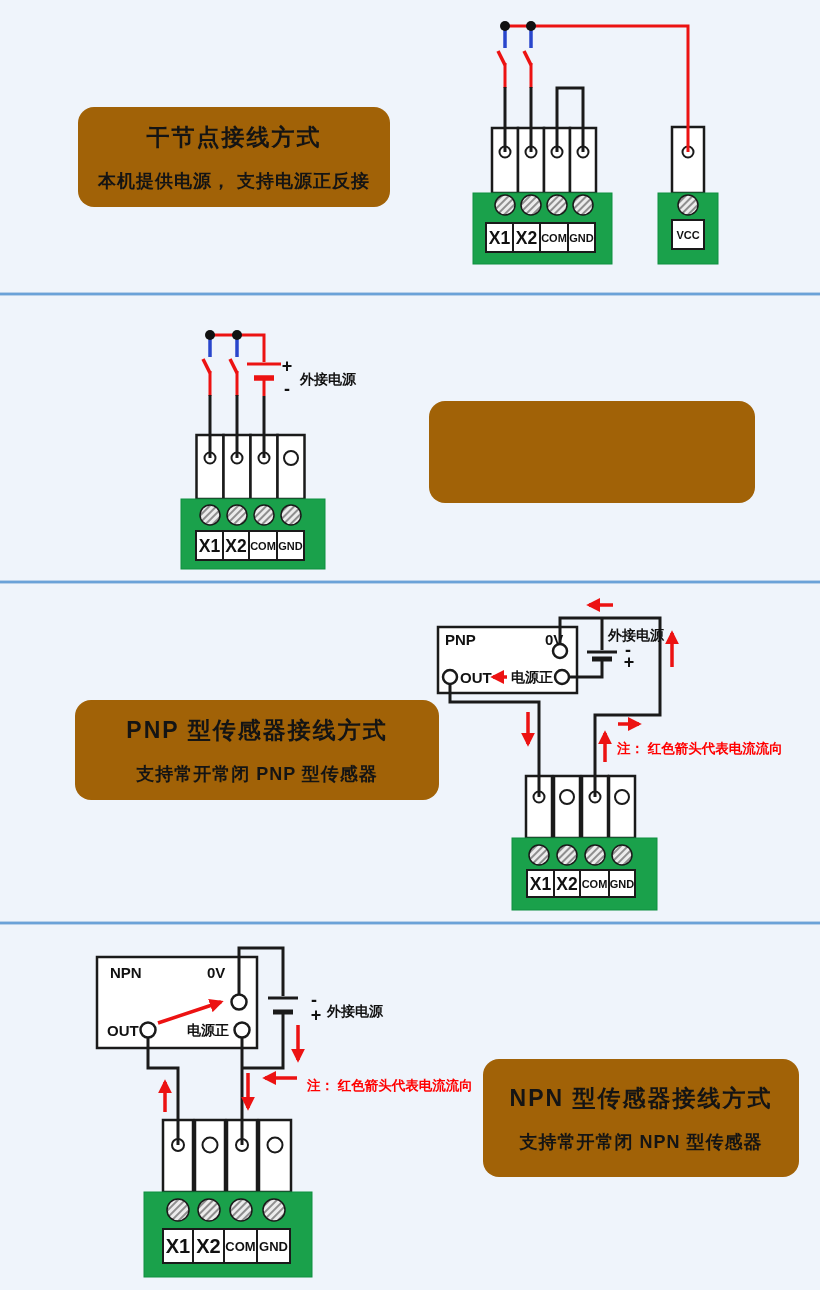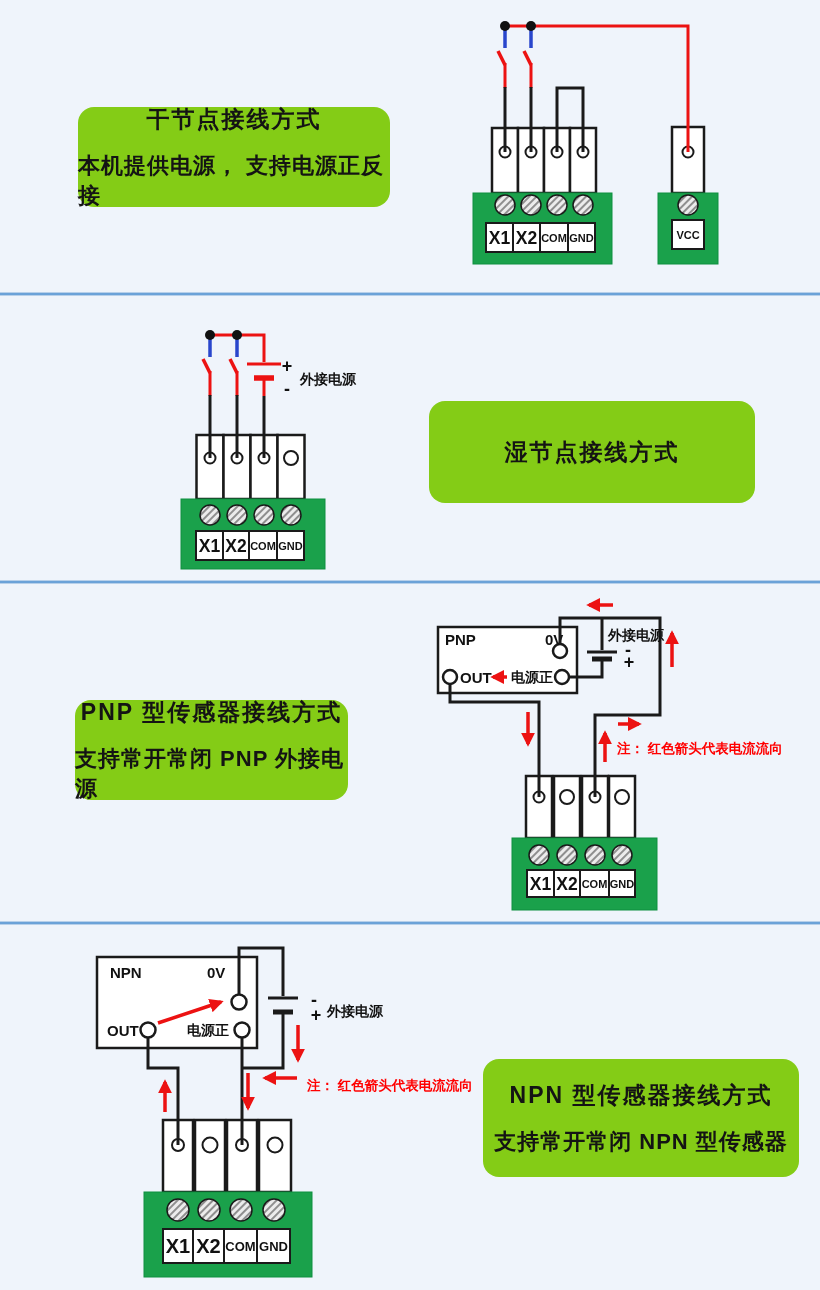--- a/index.html
+++ b/index.html
@@ -1,24 +1,24 @@
 <!DOCTYPE html>
 <html><head>
 <meta charset="utf-8">
 <style>
   *{margin:0;padding:0;box-sizing:border-box}
   html,body{background:#eff4fb}
   body{font-family:"Liberation Sans","DejaVu Sans",sans-serif}
   .page{position:relative;width:820px;height:1290px;background:#eff4fb;overflow:hidden}
   .divider{position:absolute;left:0;width:820px;height:4px;background:#6ba2d8;
            border-top:1px solid #b7d0ea;border-bottom:1px solid #b7d0ea}
-  .card{position:absolute;background:#84cc16;border-radius:16px;color:#141414;
+  .card{position:absolute;background:#a16207;border-radius:16px;color:#141414;
         display:flex;flex-direction:column;align-items:center;justify-content:center;gap:16px}
   .card-title{font-size:23px;font-weight:bold;letter-spacing:2px}
-  .card-sub{font-size:22px;font-weight:600;letter-spacing:1px}
+  .card-sub{font-size:18px;font-weight:600;letter-spacing:1px}
   svg{position:absolute;overflow:visible}
   svg text{font-family:"Liberation Sans","DejaVu Sans",sans-serif;fill:#111}
   .wb{stroke:#1a1a1a;stroke-width:3;fill:none}
   .wr{stroke:#ec1212;stroke-width:3;fill:none}
   .wrb{stroke:#ec1212;stroke-width:3.5;fill:none}
   .wblue{stroke:#2946cc;stroke-width:3.5;fill:none}
   .ar{stroke:#ec1212;stroke-width:3.5;fill:none}
   .hus{fill:#ffffff;stroke:#1a1a1a;stroke-width:2.5}
   .pin{fill:#ffffff;stroke:#1a1a1a;stroke-width:2}
   .bpin{fill:#ffffff;stroke:#1a1a1a;stroke-width:2.5}
@@ -163,28 +163,27 @@
     <g>
       <line class="wblue" x1="67" y1="19" x2="67" y2="39"></line>
       <line class="wrb" x1="60" y1="41" x2="67" y2="55"></line>
       <line class="wr" x1="67" y1="53" x2="67" y2="78"></line>
       <line class="wb" x1="67" y1="77" x2="67" y2="140"></line>
       <circle cx="67" cy="17" r="5" fill="#111"></circle>
     </g>
   </svg>
 
   <div class="card" style="left:429px;top:401px;width:326px;height:102px">
-    <div class="card-title">湿节点接线方式</div>
   </div>
 
   <div class="divider" style="top:580px"></div>
 
-  <div class="card" style="left:75px;top:700px;width:273px;height:100px">
+  <div class="card" style="left:75px;top:700px;width:364px;height:100px">
     <div class="card-title">PNP 型传感器接线方式</div>
-    <div class="card-sub">支持常开常闭 PNP 外接电源</div>
+    <div class="card-sub">支持常开常闭 PNP 型传感器</div>
   </div>
 
   <svg style="left:425px;top:588px" width="370" height="327" viewBox="0 0 370 327">
     <defs>
       <pattern id="hatch3" width="5" height="5" patternUnits="userSpaceOnUse" patternTransform="rotate(45)">
         <rect width="5" height="5" fill="#ececec"></rect>
         <line x1="1" y1="0" x2="1" y2="5" stroke="#777" stroke-width="1.6"></line>
       </pattern>
       <marker id="arr3" viewBox="0 0 10 10" refX="8" refY="5" markerWidth="4" markerHeight="4" orient="auto-start-reverse">
         <polygon points="0,0 10,5 0,10" fill="#ec1212"></polygon>

